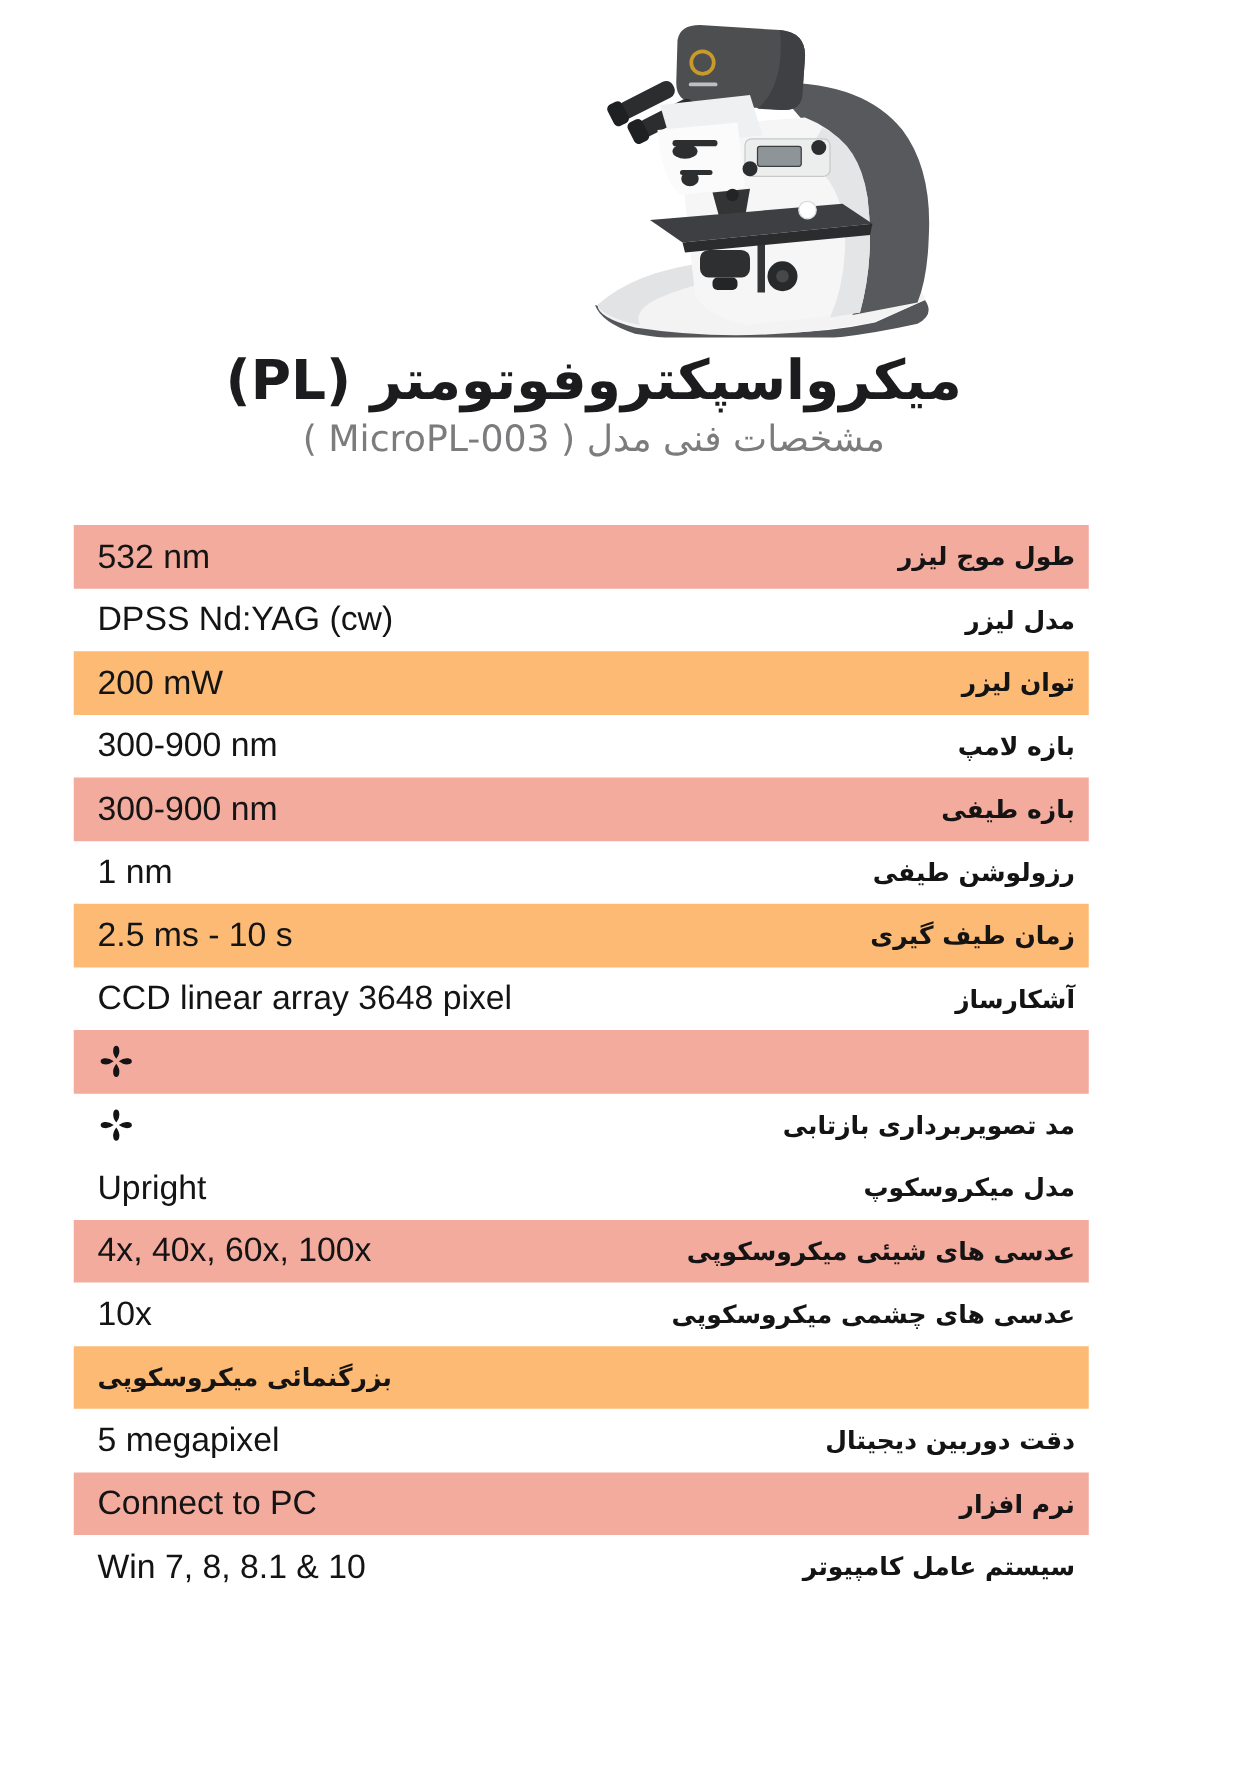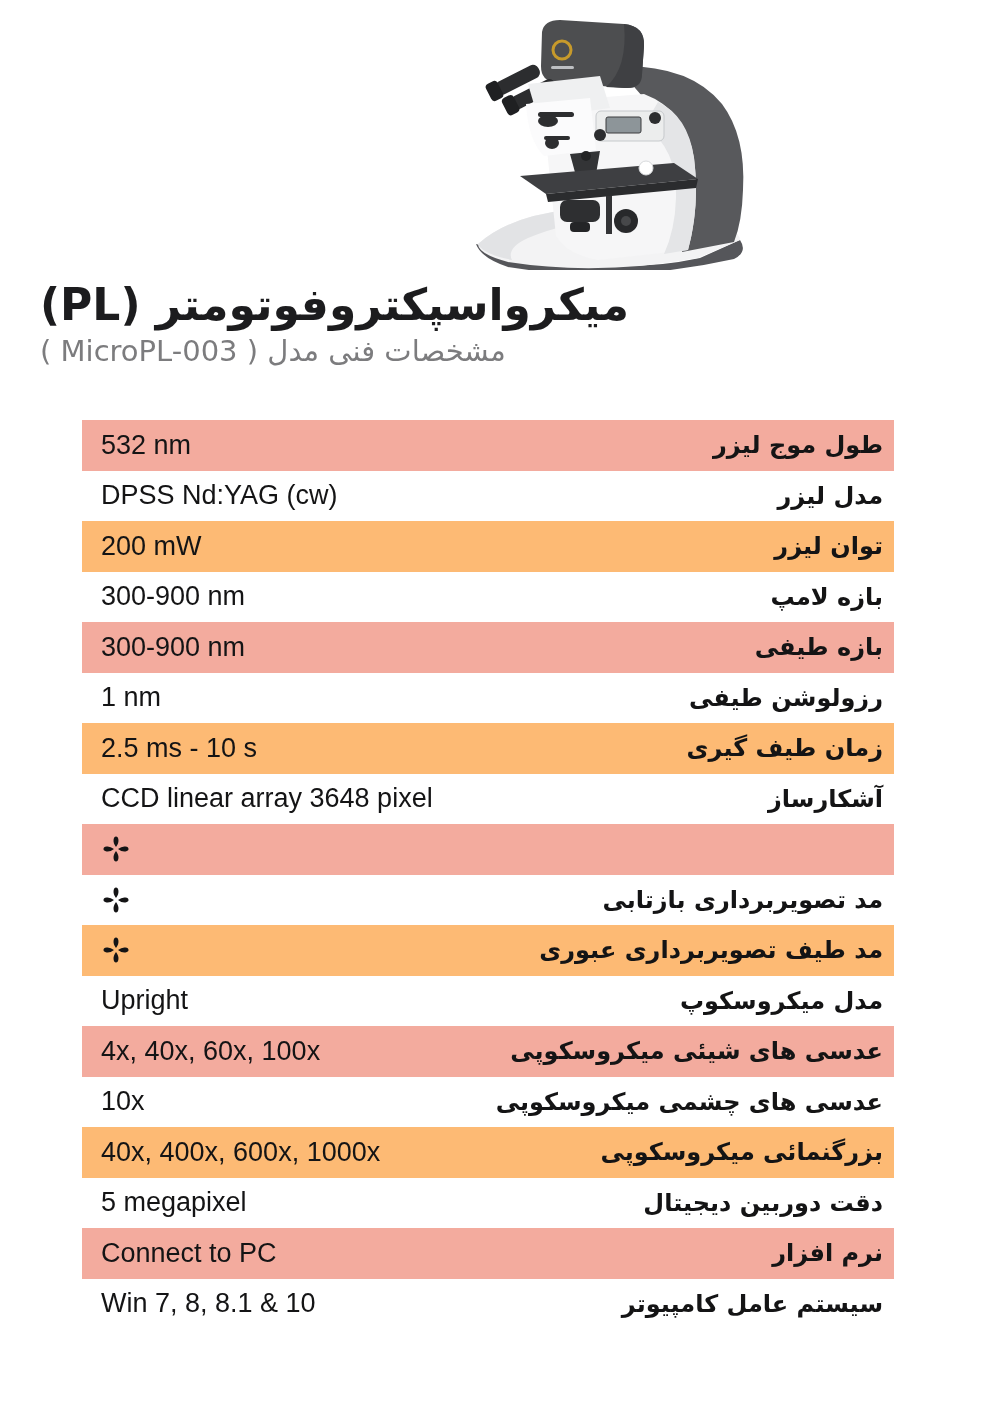--- a/index.html
+++ b/index.html
@@ -6,45 +6,45 @@
   body{
     width:992px;height:1413px;position:relative;background:#ffffff;
     font-family:"DejaVu Sans", sans-serif;overflow:hidden;
   }
   .page{position:absolute;inset:0;}
 
   
   .scope{position:absolute;left:448px;top:8px;width:316px;height:262px;}
 
   
-  .header{position:absolute;top:280px;left:0;width:950px;text-align:left;margin-left:40px;}
+  .header{position:absolute;top:280px;left:0;width:950px;text-align:center;}
   .title{
     margin:0;font-size:44px;font-weight:bold;color:#1c1c1e;direction:rtl;
     line-height:1.15;letter-spacing:0;
   }
   .subtitle{
     margin:4px 0 0;font-size:29px;font-weight:normal;color:#7c7c7e;direction:rtl;
     line-height:1.15;
   }
 
   
-  .spec-table{position:absolute;left:82px;top:420px;width:812px;}
+  .spec-table{position:absolute;left:59px;top:420px;width:812px;}
   .spec-row{
     height:50.5px;display:flex;align-items:center;justify-content:space-between;
     padding:0 11px 0 19px;box-sizing:border-box;
   }
   .spec-row.bg-salmon{background:#f3ab9e;}
   .spec-row.bg-gray{background:#fdba74;}
   .spec-row.bg-white{background:transparent;text-align:center;}
   .spec-value{
     font-size:27px;color:#141415;direction:ltr;white-space:nowrap;
     font-family:"Liberation Sans","DejaVu Sans",sans-serif;
   }
   .spec-label{
-    font-size:24px;font-weight:bold;color:#141415;direction:rtl;white-space:nowrap;
+    font-size:20px;font-weight:bold;color:#141415;direction:rtl;white-space:nowrap;
   }
   .petal-icon{display:block;}
 </style>
 </head>
 <body>
 
 <div class="page">
 
   <div class="scope">
     <svg width="316" height="262" viewBox="0 0 316 262">
@@ -161,47 +161,33 @@
             <g fill="#141415">
               <path d="M15 13 Q12 9 12.6 5.5 Q13 2.5 15 2.5 Q17 2.5 17.4 5.5 Q18 9 15 13 Z"></path>
               <path d="M15 17 Q12 21 12.6 24.5 Q13 27.5 15 27.5 Q17 27.5 17.4 24.5 Q18 21 15 17 Z"></path>
               <path d="M13 15 Q9 12 5.5 12.6 Q2.5 13 2.5 15 Q2.5 17 5.5 17.4 Q9 18 13 15 Z"></path>
               <path d="M17 15 Q21 12 24.5 12.6 Q27.5 13 27.5 15 Q27.5 17 24.5 17.4 Q21 18 17 15 Z"></path>
             </g>
           </svg>
         </span>
         <span class="spec-label">مد  تصویربرداری بازتابی</span>
       </div>
-      <div class="spec-row bg-gray">
-        <span class="spec-value">
-          <svg class="petal-icon" width="30" height="30" viewBox="0 0 30 30">
-            <g fill="#141415">
-              <path d="M15 13 Q12 9 12.6 5.5 Q13 2.5 15 2.5 Q17 2.5 17.4 5.5 Q18 9 15 13 Z"></path>
-              <path d="M15 17 Q12 21 12.6 24.5 Q13 27.5 15 27.5 Q17 27.5 17.4 24.5 Q18 21 15 17 Z"></path>
-              <path d="M13 15 Q9 12 5.5 12.6 Q2.5 13 2.5 15 Q2.5 17 5.5 17.4 Q9 18 13 15 Z"></path>
-              <path d="M17 15 Q21 12 24.5 12.6 Q27.5 13 27.5 15 Q27.5 17 24.5 17.4 Q21 18 17 15 Z"></path>
-            </g>
-          </svg>
-        </span>
-        <span class="spec-label">مد  طیف تصویربرداری عبوری</span>
-      </div>
       <div class="spec-row bg-white">
         <span class="spec-value">Upright</span>
         <span class="spec-label">مدل میکروسکوپ</span>
       </div>
       <div class="spec-row bg-salmon">
         <span class="spec-value">4x, 40x, 60x, 100x</span>
         <span class="spec-label">عدسی های شیئی میکروسکوپی</span>
       </div>
       <div class="spec-row bg-white">
         <span class="spec-value">10x</span>
         <span class="spec-label">عدسی های چشمی میکروسکوپی</span>
       </div>
       <div class="spec-row bg-gray">
-        <span class="spec-value">40x, 400x, 600x, 1000x</span>
         <span class="spec-label">بزرگنمائی میکروسکوپی</span>
       </div>
       <div class="spec-row bg-white">
         <span class="spec-value">5 megapixel</span>
         <span class="spec-label">دقت دوربین دیجیتال</span>
       </div>
       <div class="spec-row bg-salmon">
         <span class="spec-value">Connect to PC</span>
         <span class="spec-label">نرم افزار</span>
       </div>

